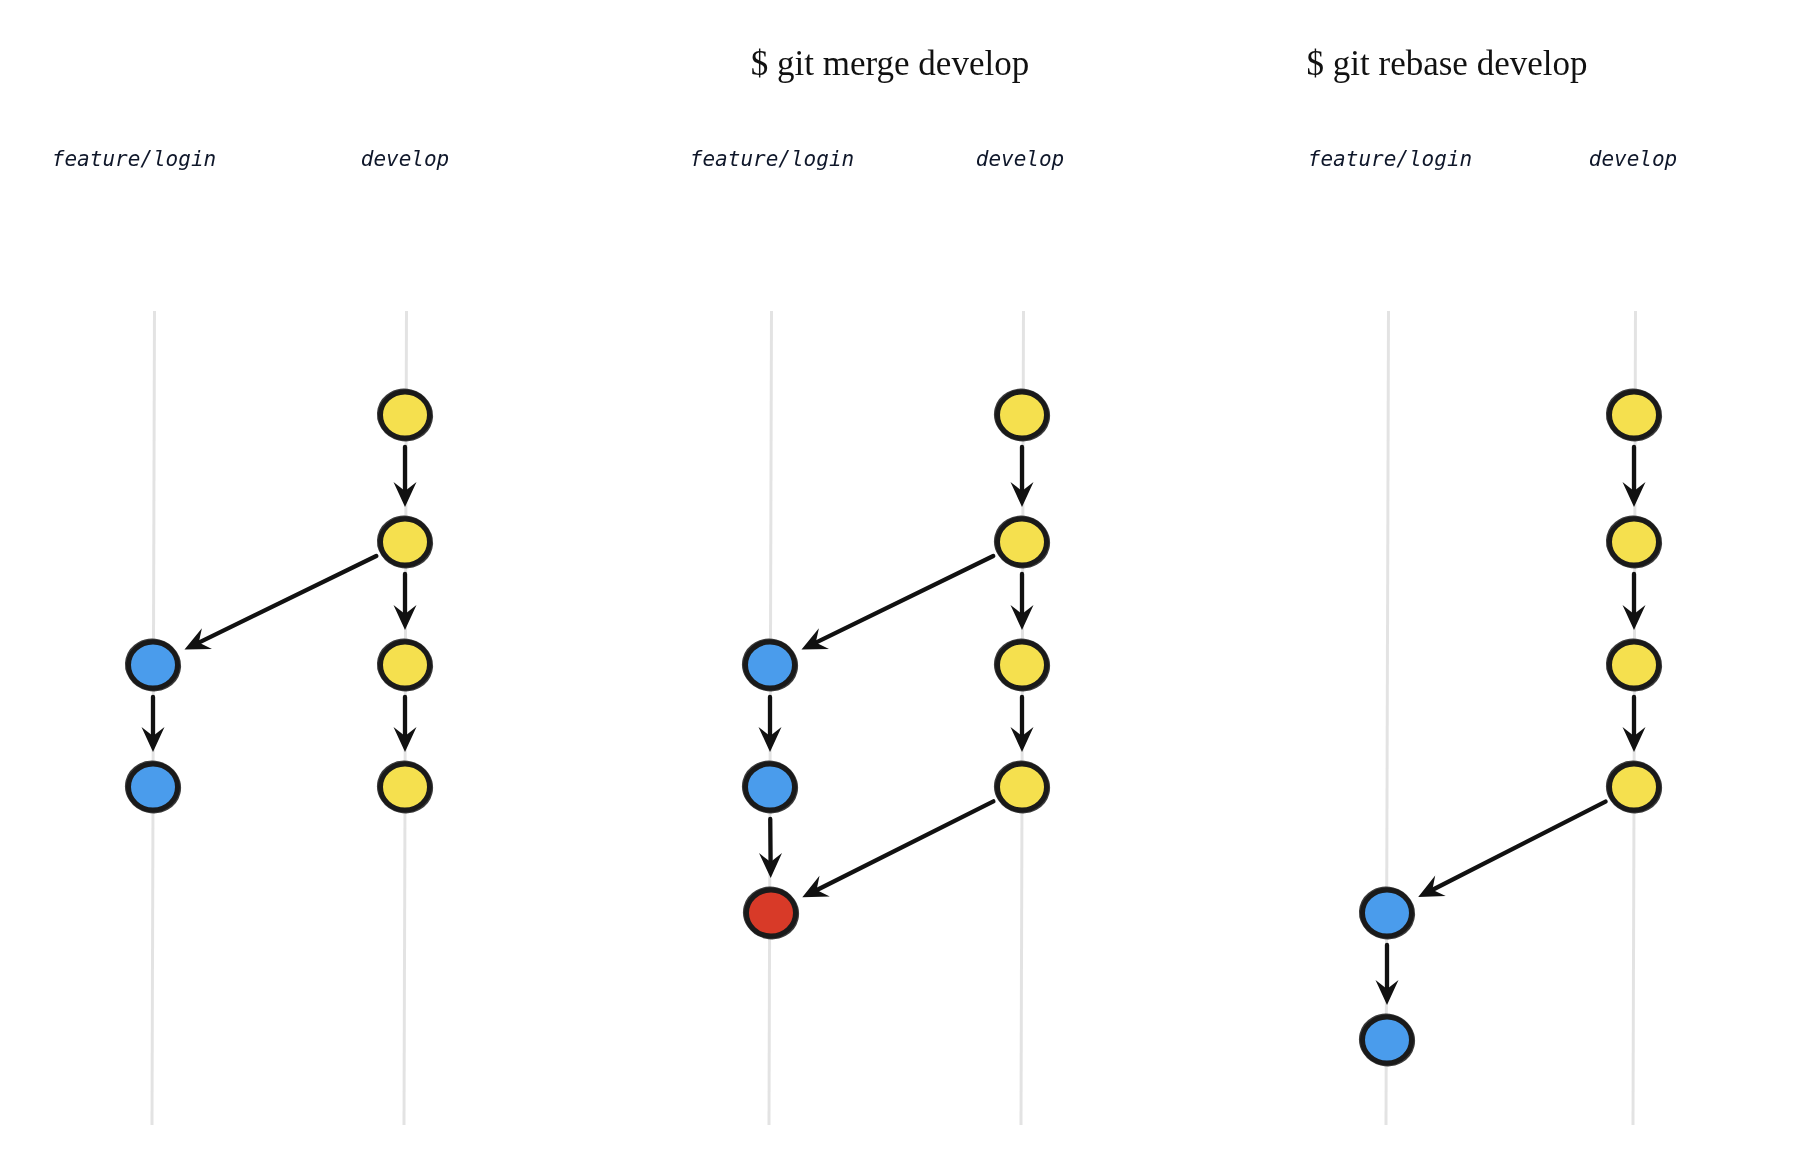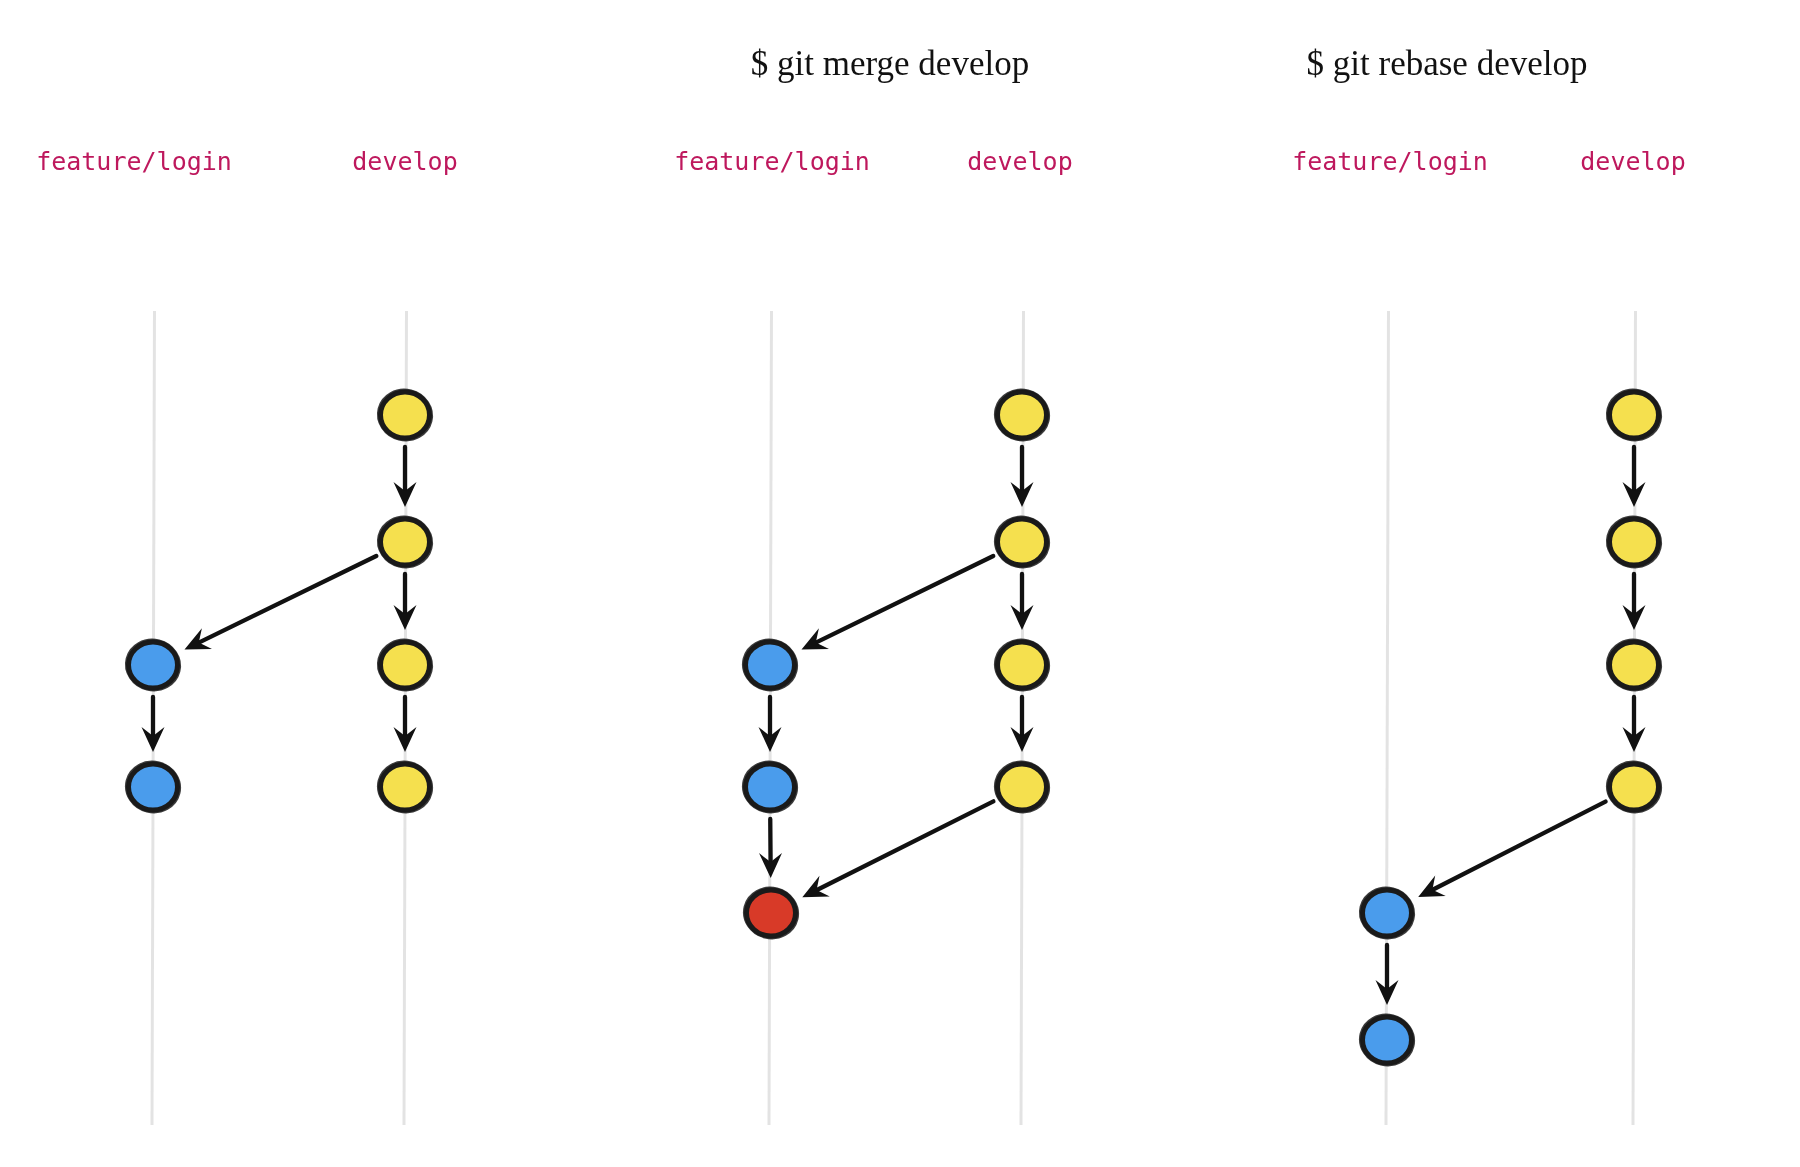--- a/index.html
+++ b/index.html
@@ -3,21 +3,21 @@
 <meta charset="utf-8">
 <style>
   html,body{margin:0;padding:0;background:#ffffff;}
   body{width:1800px;height:1167px;position:relative;overflow:hidden;
        font-family:"DejaVu Sans Mono","Liberation Mono",monospace;}
   .stage{position:absolute;inset:0;}
   #graph-svg{position:absolute;left:0;top:0;}
   .cmd-title{position:absolute;transform:translateX(-50%);white-space:pre;
        font-size:35px;font-weight:500;color:#111111;letter-spacing:0px;font-family:Liberation Serif, serif;}
   .branch-label{position:absolute;transform:translateX(-50%);white-space:pre;
-       font-size:25px;color:#be185d;}
+       font-size:21px;color:#0f172a;font-style:italic;}
 </style>
 </head>
 <body>
 
 <div class="stage">
 
   <svg id="graph-svg" width="1800" height="1167" viewBox="0 0 1800 1167">
     <defs>
       <filter id="soft" x="-30%" y="-5%" width="160%" height="110%">
         <feGaussianBlur stdDeviation="1.1"></feGaussianBlur>

